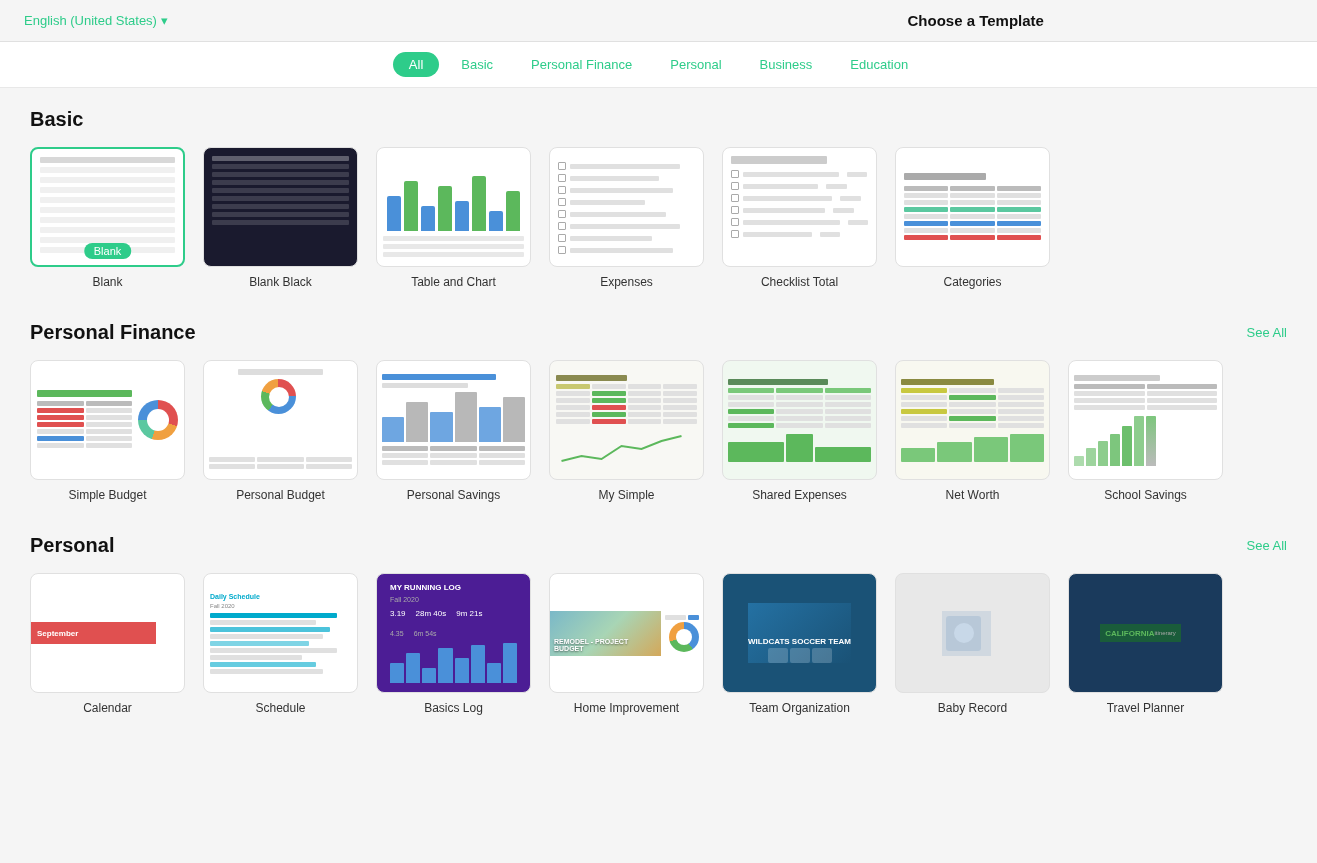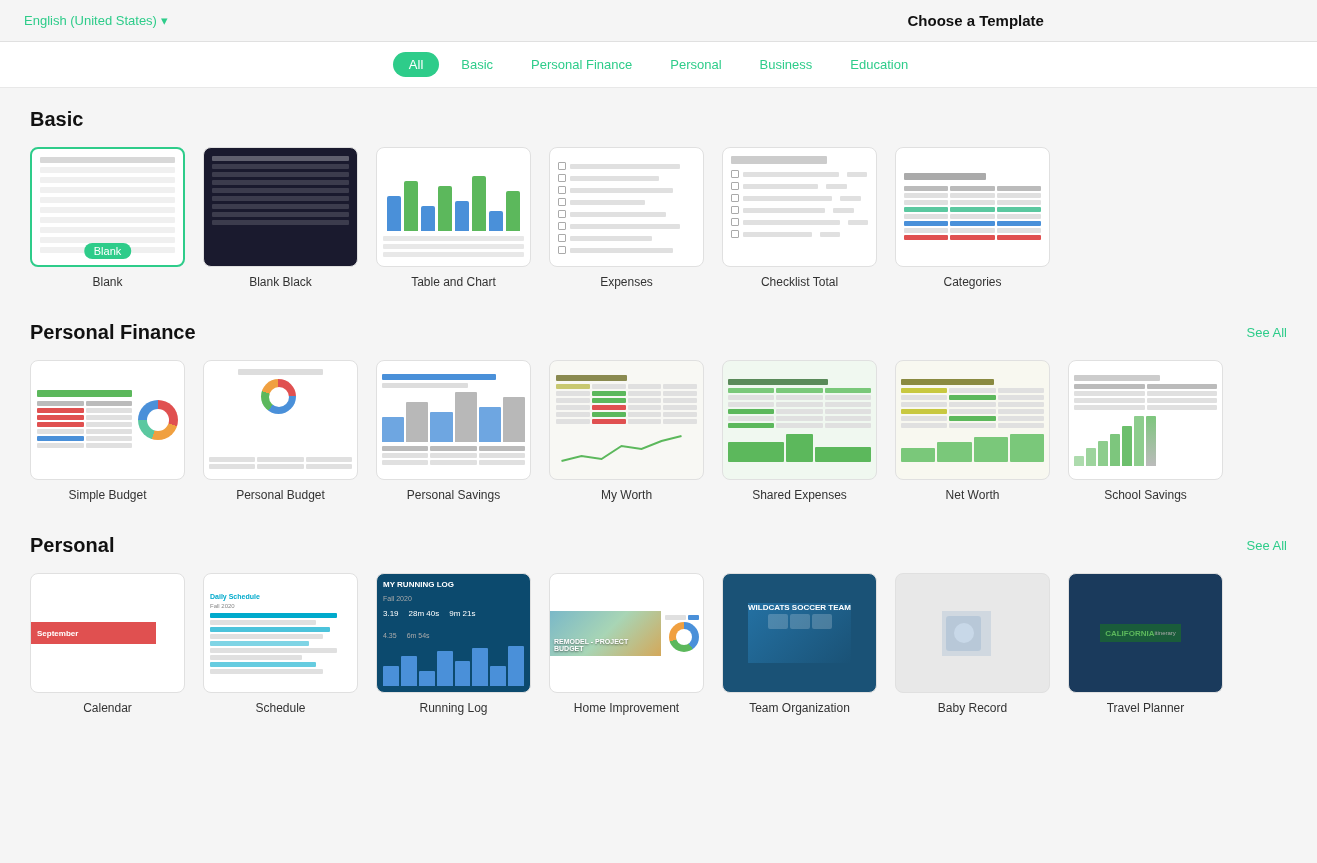--- a/index.html
+++ b/index.html
@@ -302,25 +302,25 @@
       grid-template-columns: repeat(7, 1fr);
       gap: 2px;
     }
     .cal-cell {
       height: 8px;
       background: #f0f0f0;
       border-radius: 1px;
     }
     
     .running-thumb {
-      background: #0c4a6e;
-      padding: 6px;
+      background: #4c1d95;
+      padding: 13px;
       flex-direction: column;
       align-items: flex-start;
-      justify-content: space-between;
+      justify-content: center;
     }
     .running-title {
       color: #fff;
       font-size: 8px;
       margin-bottom: 4px;
       font-weight: bold;
     }
     .running-bars {
       display: flex;
       align-items: flex-end;
@@ -347,21 +347,21 @@
     }
     
     .team-thumb {
       background: #1a5276;
       overflow: hidden;
     }
     .team-img {
       height: 60px;
       background: linear-gradient(135deg, #2471a3 0%, #1a5276 100%);
       display: flex;
-      align-items: flex-start;
+      align-items: flex-end;
       justify-content: center;
       font-size: 7px;
       color: #fff;
       font-weight: bold;
       text-align: center;
       margin-left: 12px;
     }
     
     .baby-thumb {
       background: #e8e8e8;
@@ -800,21 +800,21 @@
                 <div class="mini-table-cell"></div>
                 <div class="mini-table-cell"></div>
               </div>
           </div>
           <div style="margin-top:5px; width:100%; height:35px; position:relative;">
             <svg width="100%" height="100%" viewBox="0 0 130 35">
               <polyline points="0,30 20,25 40,28 60,15 80,18 100,10 120,5" fill="none" stroke="#5cb85c" stroke-width="2"></polyline>
             </svg>
           </div>
         </div>
-        <span class="template-label">My Worth</span>
+        <span class="template-label">My Simple</span>
       </div>
 
       <div class="template-item">
         <div class="template-thumb shared-thumb">
           <div style="height:6px; background:#5a8a5a; margin-bottom:3px; border-radius:1px; width:70%;"></div>
           <div class="mini-table">
             <div class="mini-table-row">
                 <div class="mini-table-cell" style="background:#7ac87a;"></div>
                 <div class="mini-table-cell" style="background:#7ac87a;"></div>
                 <div class="mini-table-cell" style="background:#7ac87a;"></div>
@@ -1026,21 +1026,21 @@
             <div class="running-bar" style="height:20px;"></div>
             <div class="running-bar" style="height:30px;"></div>
             <div class="running-bar" style="height:15px;"></div>
             <div class="running-bar" style="height:35px;"></div>
             <div class="running-bar" style="height:25px;"></div>
             <div class="running-bar" style="height:38px;"></div>
             <div class="running-bar" style="height:20px;"></div>
             <div class="running-bar" style="height:40px;"></div>
           </div>
         </div>
-        <span class="template-label">Running Log</span>
+        <span class="template-label">Basics Log</span>
       </div>
 
       <div class="template-item">
         <div class="template-thumb home-thumb">
           <div class="home-img-area" style="display:flex; align-items:flex-end; padding:4px;">
             <span style="color:#fff; font-size:7px; font-weight:bold; text-shadow: 0 1px 2px rgba(0,0,0,0.5);">REMODEL - PROJECT BUDGET</span>
           </div>
           <div class="home-content">
             <div style="display:flex; gap:2px; margin-bottom:2px;">
               <div style="height:5px; background:#e0e0e0; flex:2; border-radius:1px;"></div>

